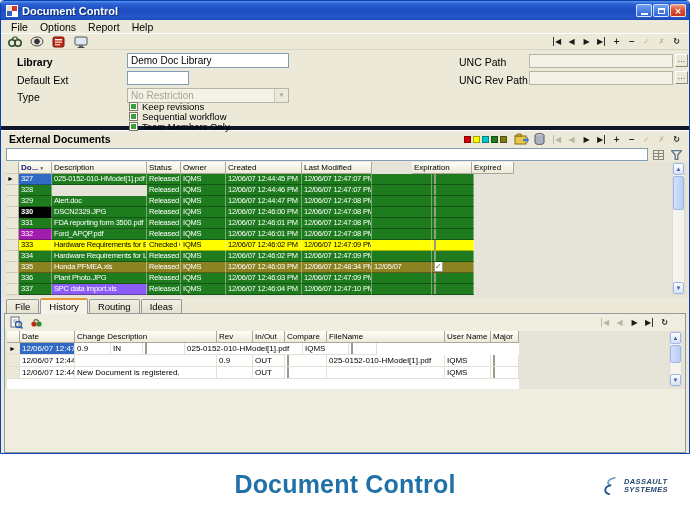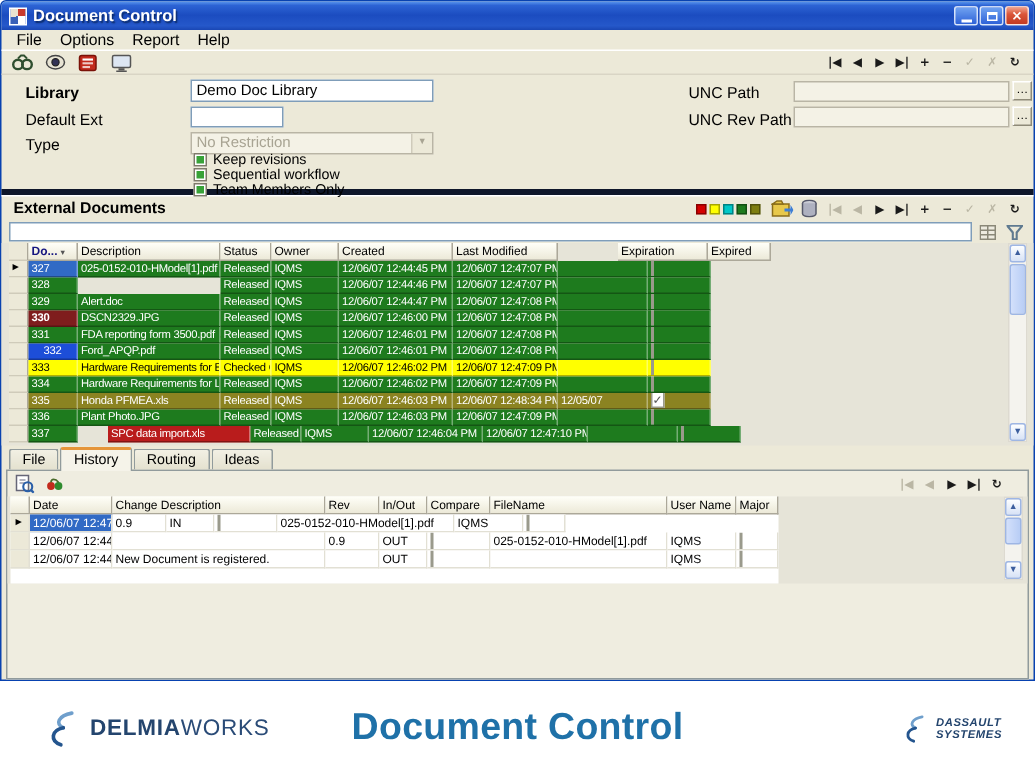--- a/index.html
+++ b/index.html
@@ -331,21 +331,21 @@
           <div class="g-cell" style="width: 95px; flex: 0 0 95px; background: rgb(30, 123, 30); color: rgb(255, 255, 255);">Alert.doc</div>
           <div class="g-cell" style="width: 34px; flex: 0 0 34px; background: rgb(30, 123, 30); color: rgb(255, 255, 255);">Released</div>
           <div class="g-cell" style="width: 45px; flex: 0 0 45px; background: rgb(30, 123, 30); color: rgb(255, 255, 255);">IQMS</div>
           <div class="g-cell" style="width: 76px; flex: 0 0 76px; background: rgb(30, 123, 30); color: rgb(255, 255, 255);">12/06/07 12:44:47 PM</div>
           <div class="g-cell" style="width: 70px; flex: 0 0 70px; background: rgb(30, 123, 30); color: rgb(255, 255, 255);">12/06/07 12:47:08 PM</div>
           <div class="g-cell" style="width: 60px; flex: 0 0 60px; background: rgb(30, 123, 30); color: rgb(255, 255, 255);"></div>
           <div class="g-cell" style="width: 42px; flex: 0 0 42px; background: rgb(30, 123, 30);"><span class="cbx"></span></div>
         </div>
         <div class="g-row">
           <div class="g-cell selcol" style="width: 13px; flex: 0 0 13px;"></div>
-          <div class="g-cell" style="width: 33px; flex: 0 0 33px; background: #7f1d1d; color: rgb(255, 255, 255); font-weight: bold;">330</div>
+          <div class="g-cell" style="width: 33px; flex: 0 0 33px; background: #000000; color: rgb(255, 255, 255); font-weight: bold;">330</div>
           <div class="g-cell" style="width: 95px; flex: 0 0 95px; background: rgb(30, 123, 30); color: rgb(255, 255, 255);">DSCN2329.JPG</div>
           <div class="g-cell" style="width: 34px; flex: 0 0 34px; background: rgb(30, 123, 30); color: rgb(255, 255, 255);">Released</div>
           <div class="g-cell" style="width: 45px; flex: 0 0 45px; background: rgb(30, 123, 30); color: rgb(255, 255, 255);">IQMS</div>
           <div class="g-cell" style="width: 76px; flex: 0 0 76px; background: rgb(30, 123, 30); color: rgb(255, 255, 255);">12/06/07 12:46:00 PM</div>
           <div class="g-cell" style="width: 70px; flex: 0 0 70px; background: rgb(30, 123, 30); color: rgb(255, 255, 255);">12/06/07 12:47:08 PM</div>
           <div class="g-cell" style="width: 60px; flex: 0 0 60px; background: rgb(30, 123, 30); color: rgb(255, 255, 255);"></div>
           <div class="g-cell" style="width: 42px; flex: 0 0 42px; background: rgb(30, 123, 30);"><span class="cbx"></span></div>
         </div>
         <div class="g-row">
           <div class="g-cell selcol" style="width: 13px; flex: 0 0 13px;"></div>
@@ -353,21 +353,21 @@
           <div class="g-cell" style="width: 95px; flex: 0 0 95px; background: rgb(30, 123, 30); color: rgb(255, 255, 255);">FDA reporting form 3500.pdf</div>
           <div class="g-cell" style="width: 34px; flex: 0 0 34px; background: rgb(30, 123, 30); color: rgb(255, 255, 255);">Released</div>
           <div class="g-cell" style="width: 45px; flex: 0 0 45px; background: rgb(30, 123, 30); color: rgb(255, 255, 255);">IQMS</div>
           <div class="g-cell" style="width: 76px; flex: 0 0 76px; background: rgb(30, 123, 30); color: rgb(255, 255, 255);">12/06/07 12:46:01 PM</div>
           <div class="g-cell" style="width: 70px; flex: 0 0 70px; background: rgb(30, 123, 30); color: rgb(255, 255, 255);">12/06/07 12:47:08 PM</div>
           <div class="g-cell" style="width: 60px; flex: 0 0 60px; background: rgb(30, 123, 30); color: rgb(255, 255, 255);"></div>
           <div class="g-cell" style="width: 42px; flex: 0 0 42px; background: rgb(30, 123, 30);"><span class="cbx"></span></div>
         </div>
         <div class="g-row">
           <div class="g-cell selcol" style="width: 13px; flex: 0 0 13px;"></div>
-          <div class="g-cell" style="width: 33px; flex: 0 0 33px; background: #1d4ed8; color: rgb(255, 255, 255); text-align: center;">332</div>
+          <div class="g-cell" style="width: 33px; flex: 0 0 33px; background: #a21caf; color: rgb(255, 255, 255);">332</div>
           <div class="g-cell" style="width: 95px; flex: 0 0 95px; background: rgb(30, 123, 30); color: rgb(255, 255, 255);">Ford_APQP.pdf</div>
           <div class="g-cell" style="width: 34px; flex: 0 0 34px; background: rgb(30, 123, 30); color: rgb(255, 255, 255);">Released</div>
           <div class="g-cell" style="width: 45px; flex: 0 0 45px; background: rgb(30, 123, 30); color: rgb(255, 255, 255);">IQMS</div>
           <div class="g-cell" style="width: 76px; flex: 0 0 76px; background: rgb(30, 123, 30); color: rgb(255, 255, 255);">12/06/07 12:46:01 PM</div>
           <div class="g-cell" style="width: 70px; flex: 0 0 70px; background: rgb(30, 123, 30); color: rgb(255, 255, 255);">12/06/07 12:47:08 PM</div>
           <div class="g-cell" style="width: 60px; flex: 0 0 60px; background: rgb(30, 123, 30); color: rgb(255, 255, 255);"></div>
           <div class="g-cell" style="width: 42px; flex: 0 0 42px; background: rgb(30, 123, 30);"><span class="cbx"></span></div>
         </div>
         <div class="g-row">
           <div class="g-cell selcol" style="width: 13px; flex: 0 0 13px;"></div>
@@ -409,21 +409,21 @@
           <div class="g-cell" style="width: 34px; flex: 0 0 34px; background: rgb(30, 123, 30); color: rgb(255, 255, 255);">Released</div>
           <div class="g-cell" style="width: 45px; flex: 0 0 45px; background: rgb(30, 123, 30); color: rgb(255, 255, 255);">IQMS</div>
           <div class="g-cell" style="width: 76px; flex: 0 0 76px; background: rgb(30, 123, 30); color: rgb(255, 255, 255);">12/06/07 12:46:03 PM</div>
           <div class="g-cell" style="width: 70px; flex: 0 0 70px; background: rgb(30, 123, 30); color: rgb(255, 255, 255);">12/06/07 12:47:09 PM</div>
           <div class="g-cell" style="width: 60px; flex: 0 0 60px; background: rgb(30, 123, 30); color: rgb(255, 255, 255);"></div>
           <div class="g-cell" style="width: 42px; flex: 0 0 42px; background: rgb(30, 123, 30);"><span class="cbx"></span></div>
         </div>
         <div class="g-row">
           <div class="g-cell selcol" style="width: 13px; flex: 0 0 13px;"></div>
           <div class="g-cell" style="width: 33px; flex: 0 0 33px; background: rgb(30, 123, 30); color: rgb(255, 255, 255);">337</div>
-          <div class="g-cell" style="width: 95px; flex: 0 0 95px; background: #b91c1c; color: rgb(255, 255, 255); margin-left: 20px;">SPC data import.xls</div>
+          <div class="g-cell" style="width: 95px; flex: 0 0 95px; background: #8b5cf6; color: rgb(255, 255, 255);">SPC data import.xls</div>
           <div class="g-cell" style="width: 34px; flex: 0 0 34px; background: rgb(30, 123, 30); color: rgb(255, 255, 255);">Released</div>
           <div class="g-cell" style="width: 45px; flex: 0 0 45px; background: rgb(30, 123, 30); color: rgb(255, 255, 255);">IQMS</div>
           <div class="g-cell" style="width: 76px; flex: 0 0 76px; background: rgb(30, 123, 30); color: rgb(255, 255, 255);">12/06/07 12:46:04 PM</div>
           <div class="g-cell" style="width: 70px; flex: 0 0 70px; background: rgb(30, 123, 30); color: rgb(255, 255, 255);">12/06/07 12:47:10 PM</div>
           <div class="g-cell" style="width: 60px; flex: 0 0 60px; background: rgb(30, 123, 30); color: rgb(255, 255, 255);"></div>
           <div class="g-cell" style="width: 42px; flex: 0 0 42px; background: rgb(30, 123, 30);"><span class="cbx"></span></div>
         </div>
       </div>
     <div class="sbar" style="right:4px;top:0;height:133px">
       <span class="sb-btn">▲</span>
@@ -517,27 +517,20 @@
         <span class="sb-thumb" style="flex:0 0 18px;height:18px"></span>
         <span class="sb-track"></span>
         <span class="sb-btn">▼</span>
       </div>
     </div>
   </div>
 
 </div>
 
 <div class="footer">
-  <div class="brandL">
-    <svg width="26" height="26" viewBox="0 0 32 32">
-      <path d="M22 3 C11 5 8 12 15 15" fill="none" stroke="#6F9FCC" stroke-width="3" stroke-linecap="round"></path>
-      <path d="M15 15 C5 17 4 26 13 29" fill="none" stroke="#24558E" stroke-width="3" stroke-linecap="round"></path>
-    </svg>
-    <span><span class="delmia-bold">DELMIA</span><span class="delmia-light">WORKS</span></span>
-  </div>
   <div class="footer-title">Document Control</div>
   <div class="brandR">
     <svg width="20" height="20" viewBox="0 0 32 32">
       <path d="M22 3 C11 5 8 12 15 15" fill="none" stroke="#6F9FCC" stroke-width="3" stroke-linecap="round"></path>
       <path d="M15 15 C5 17 4 26 13 29" fill="none" stroke="#24558E" stroke-width="3" stroke-linecap="round"></path>
     </svg>
     <span class="ds-lines"><span>DASSAULT</span><br><span>SYSTEMES</span></span>
   </div>
 </div>
 

